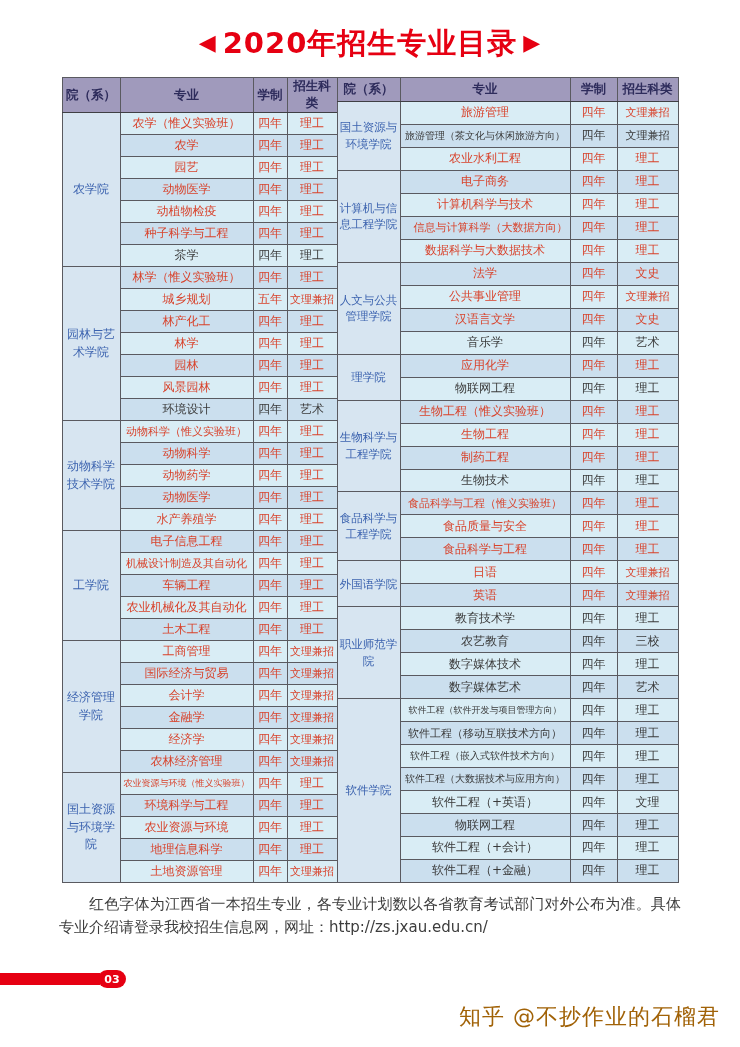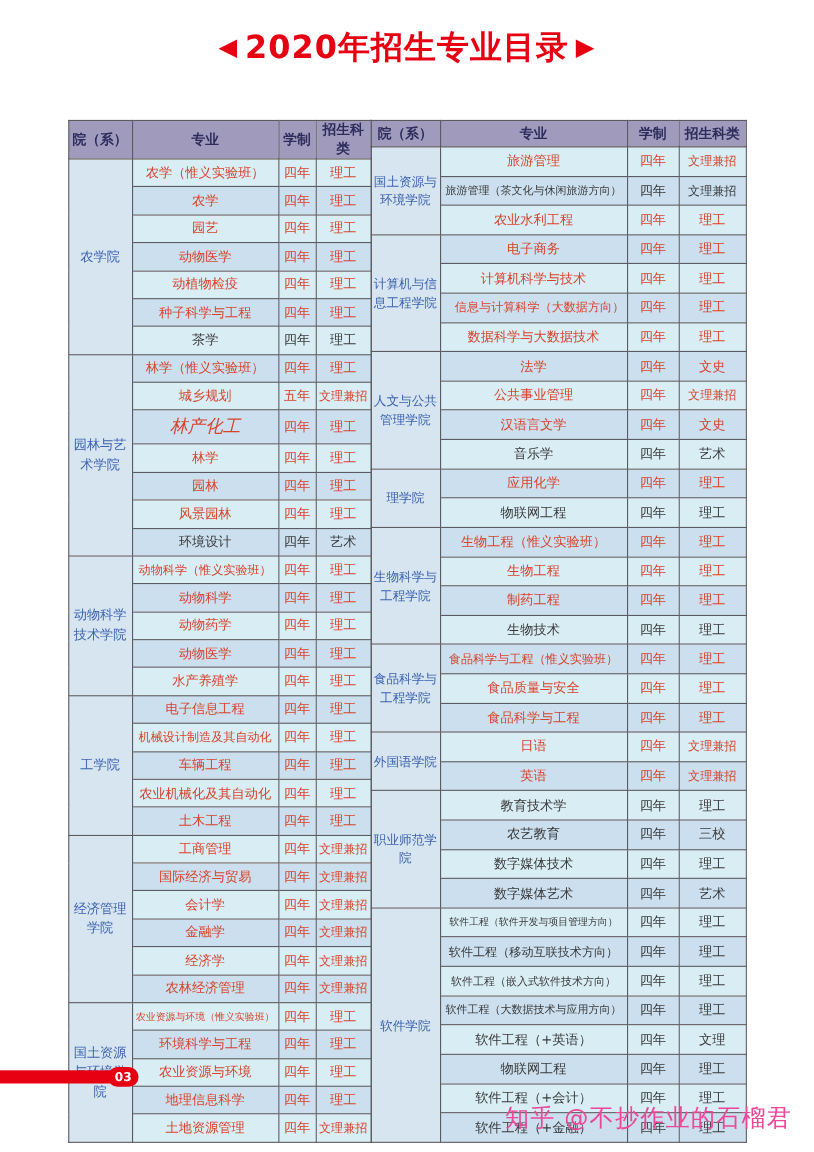--- a/index.html
+++ b/index.html
@@ -17,21 +17,21 @@
   .uni-name { color:#c62f22; font-weight:bold; font-size:17px; letter-spacing:2px; font-style:italic; }
   .uni-name-en { color:#c62f22; font-size:5px; letter-spacing:1px; margin-top:2px; }
   .stripes {
     flex:1; height:15px; margin-left:10px; align-self:center;
     background:repeating-linear-gradient(115deg,#d9d9d9 0 2px,#ffffff 2px 7px);
   }
   .title { text-align:center; margin:24px 0 13px; color:#e60012; font-size:29px; font-weight:bold; letter-spacing:1px; }
   .title .arrow { font-size:22px; vertical-align:3px; margin:0 6px; }
   
   .table-wrap { display:flex; justify-content:center; }
-  table.admission-table { border-collapse:collapse; table-layout:fixed; height:930px; border:1px solid #3f3f44;margin-top:32px; }
+  table.admission-table { border-collapse:collapse; table-layout:fixed; height:806px; border:1px solid #3f3f44; }
   table.right-half { margin-left:-1px; }
   .admission-table th, .admission-table td {
     border:1px solid #5a5a60; text-align:center; vertical-align:middle;
     padding:0 2px; overflow:hidden;
   }
   .admission-table th {
     background:#a09abc; color:#2e2c5c; font-weight:bold; font-size:12.5px;
     height:24px; border-bottom:1.5px solid #3f3f44;
   }
   td.college { background:#d7e5f1; color:#3c63af; font-size:12px; line-height:1.45; font-weight:500; }
@@ -45,21 +45,21 @@
   .footer-note {
     width:622px; margin:10px auto 0; font-size:15px; color:#3d3d3d;
     line-height:1.5; text-indent:2em; text-align:justify;
   }
   .page-ribbon { position:absolute; left:0; top:973px; width:100px; height:12px; background:#e60012; }
   .page-num {
     position:absolute; right:-26px; top:-3px; min-width:28px; height:18px;
     background:#e60012; border-radius:10px; color:#ffffff; font-size:11px;
     font-weight:bold; display:flex; align-items:center; justify-content:center;
   }
-  .watermark { position:absolute; right:20px; top:1002px; color:#ec4899; font-size:22px; letter-spacing:1px; }
+  .watermark { position:absolute; right:20px; top:1002px; color:#a16207; font-size:22px; letter-spacing:1px; }
 </style>
 </head>
 <body>
 
 <div class="page">
 
 
   <h1 class="title">
     <span class="arrow">◀</span><span>2020年招生专业目录</span><span class="arrow">▶</span>
   </h1>
@@ -122,21 +122,21 @@
             <td class="datacell red" style="font-size: 12px; white-space: nowrap;">林学（惟义实验班）</td>
             <td class="datacell small-cell red">四年</td>
             <td class="datacell small-cell red" style="font-size: 12px;">理工</td>
           </tr>
           <tr class="r0">
             <td class="datacell red" style="font-size: 12px; white-space: nowrap;">城乡规划</td>
             <td class="datacell small-cell red">五年</td>
             <td class="datacell small-cell red" style="font-size: 11px;">文理兼招</td>
           </tr>
           <tr class="r1">
-            <td class="datacell red" style="font-size: 16px; white-space: nowrap; font-style: italic;">林产化工</td>
+            <td class="datacell red" style="font-size: 12px; white-space: nowrap;">林产化工</td>
             <td class="datacell small-cell red">四年</td>
             <td class="datacell small-cell red" style="font-size: 12px;">理工</td>
           </tr>
           <tr class="r0">
             <td class="datacell red" style="font-size: 12px; white-space: nowrap;">林学</td>
             <td class="datacell small-cell red">四年</td>
             <td class="datacell small-cell red" style="font-size: 12px;">理工</td>
           </tr>
           <tr class="r1">
             <td class="datacell red" style="font-size: 12px; white-space: nowrap;">园林</td>

